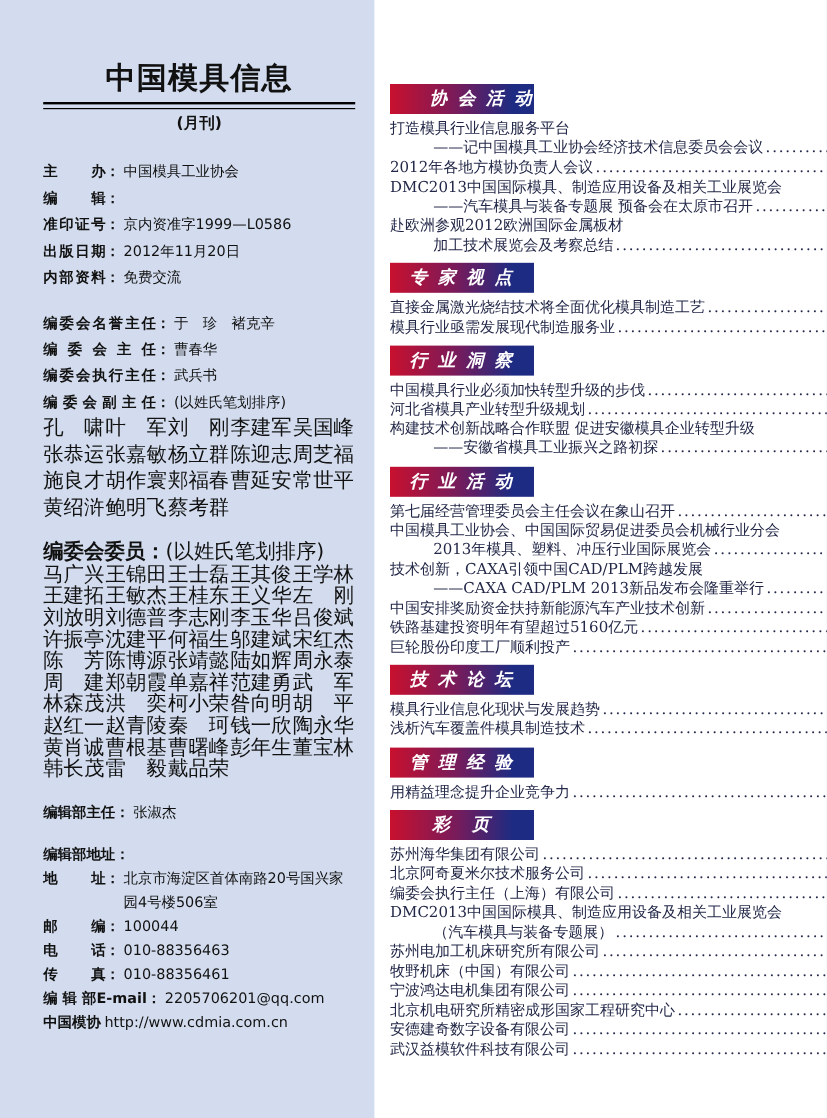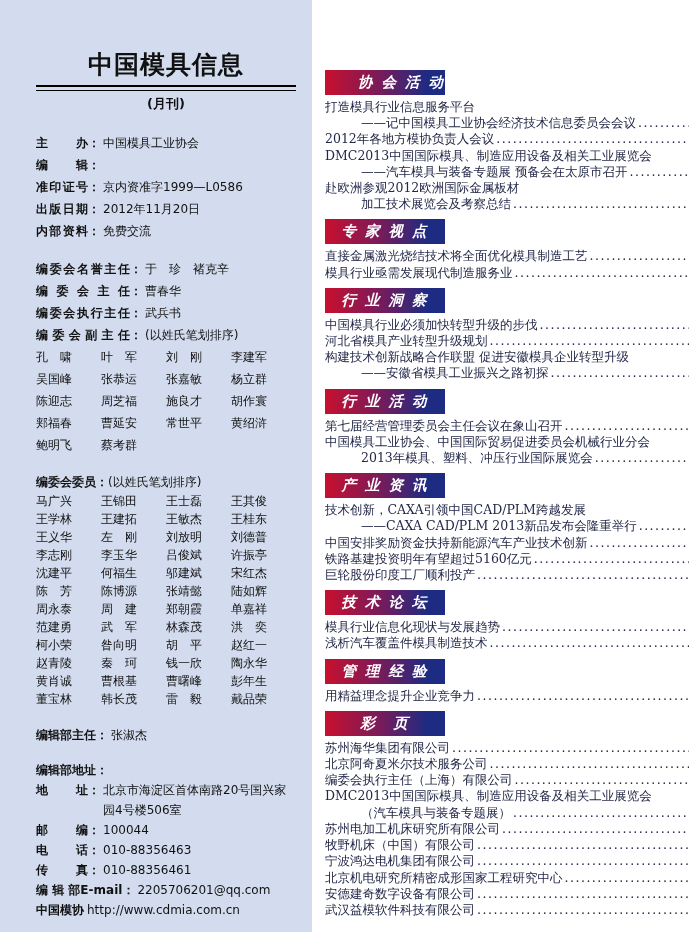--- a/index.html
+++ b/index.html
@@ -21,23 +21,23 @@
   .j-sub{text-align:center;font-size:13px;font-weight:bold;line-height:16px;margin-top:5px;}
 
   .kv-row{display:flex;line-height:22px;font-size:12px;align-items:flex-start;}
   .kv-label{font-weight:bold;white-space:pre;flex:0 0 auto;}
   .w4{width:52px;display:inline-block;text-align:justify;text-align-last:justify;}
   .w7{width:94px;display:inline-block;text-align:justify;text-align-last:justify;}
   .colon{font-weight:bold;flex:0 0 auto;}
   .kv-value{margin-left:3px;flex:1 1 auto;}
   #info{margin-top:20px;}
   #board{margin-top:16px;}
-  .name-grid{display:grid;grid-template-columns:repeat(4,1fr);font-size:12px;line-height:22px;}
+  .name-grid{display:grid;grid-template-columns:repeat(5,1fr);font-size:17px;line-height:22px;}
   #members{line-height:18px;}
-  .members-head{margin-top:16px;font-size:12px;line-height:20px;}
+  .members-head{margin-top:16px;font-size:17px;line-height:20px;}
   .members-head .b{font-weight:bold;}
   #editor-row{margin-top:16px;}
   .addr-head{margin-top:14px;font-weight:bold;font-size:12px;line-height:20px;}
   #contact .kv-row{line-height:20px;}
 
   
   .toc{
     flex:1 1 auto;background:#ffffff;box-sizing:border-box;
     padding:24px 16px 0 13px;
     font-family:"DejaVu Serif","Liberation Serif",serif;
@@ -302,23 +302,20 @@
           <span class="tt">第七届经营管理委员会主任会议在象山召开</span>
           <span class="dots">........................................................................................................................</span>
         </div>
         <div class="ti">
           <span class="tt">中国模具工业协会、中国国际贸易促进委员会机械行业分会</span>
         </div>
         <div class="ti ind">
           <span class="tt">2013年模具、塑料、冲压行业国际展览会</span>
           <span class="dots">........................................................................................................................</span>
         </div>
-        <div class="badge">
-          <span class="badge-text">产 业 资 讯</span>
-        </div>
         <div class="ti">
           <span class="tt">技术创新，CAXA引领中国CAD/PLM跨越发展</span>
         </div>
         <div class="ti ind">
           <span class="tt">——CAXA CAD/PLM 2013新品发布会隆重举行</span>
           <span class="dots">........................................................................................................................</span>
         </div>
         <div class="ti">
           <span class="tt">中国安排奖励资金扶持新能源汽车产业技术创新</span>
           <span class="dots">........................................................................................................................</span>

